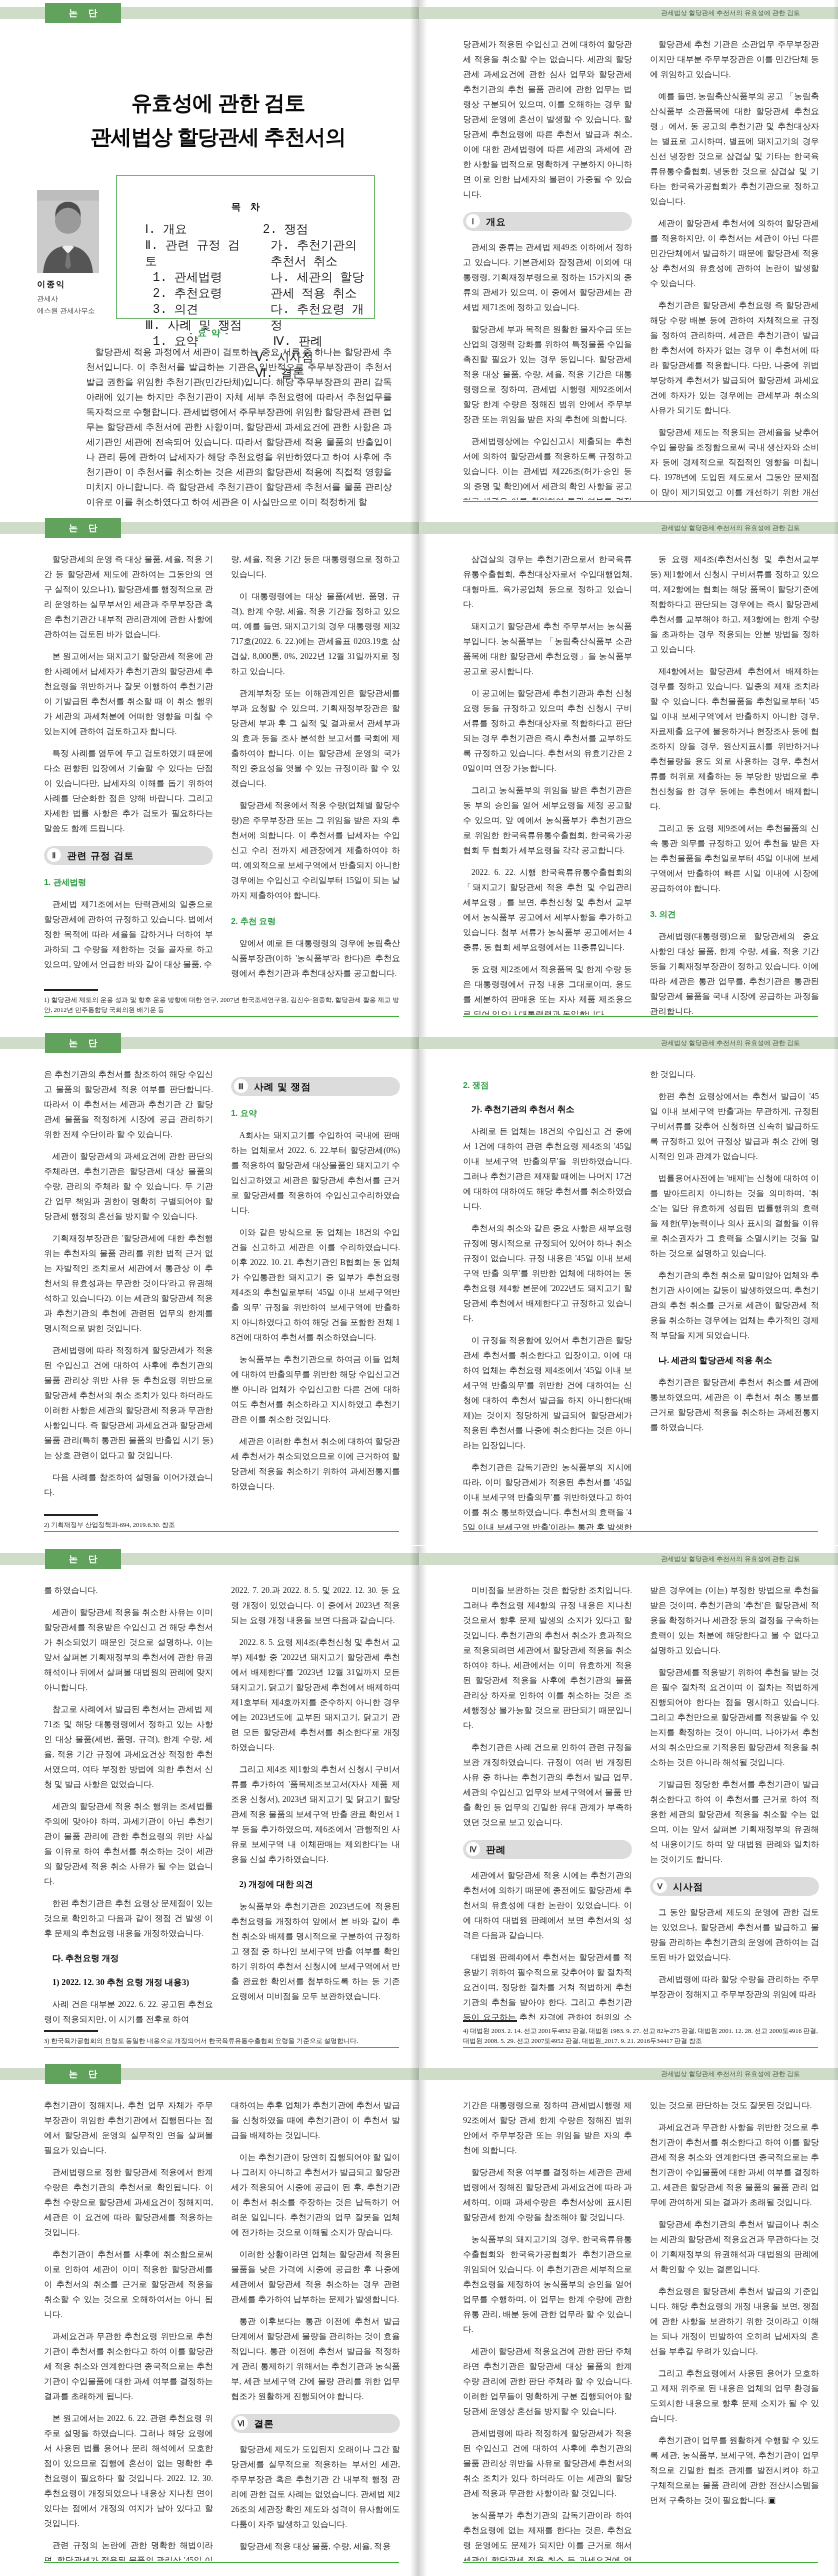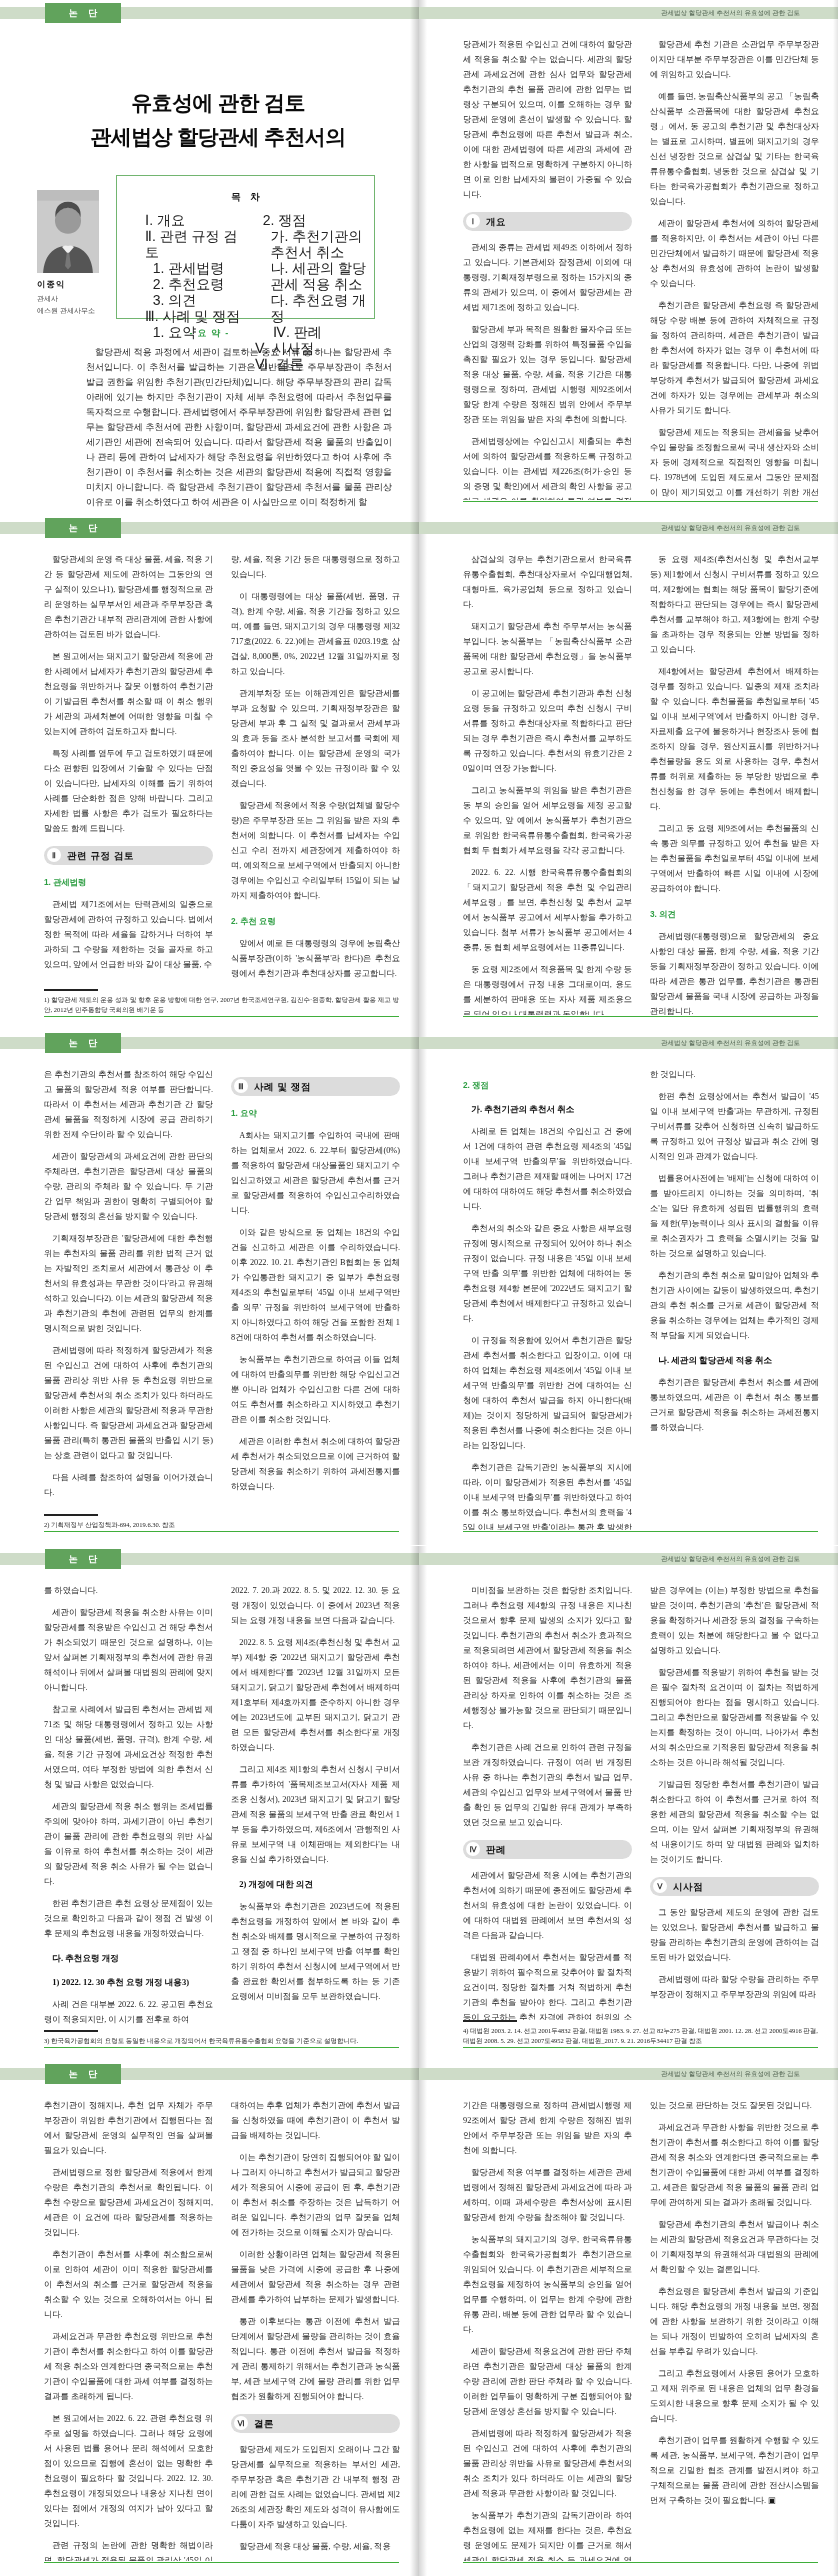--- a/index.html
+++ b/index.html
@@ -47,26 +47,26 @@
     font-family:"Liberation Sans",sans-serif;font-weight:800;font-size:21px;line-height:34px;
     color:#0b0b0b;letter-spacing:-0.6px;}
   .photo{position:absolute;left:37px;top:190px;width:62px;height:83px;background:#c9c9c9;overflow:hidden;}
   .aname{position:absolute;left:37px;top:279px;font-family:"Liberation Sans",sans-serif;
     font-weight:bold;font-size:8.3px;color:#111;letter-spacing:1.2px;}
   .arole{position:absolute;left:37px;top:294px;font-family:"Liberation Sans",sans-serif;
     font-size:7px;color:#3a3a3a;}
   .aaff{position:absolute;left:37px;top:306px;font-family:"Liberation Sans",sans-serif;
     font-size:7px;color:#3a3a3a;}
   .tocbox{position:absolute;left:116px;top:175px;width:257px;height:142px;background:#fff;}
-  .tochead{text-align:center;margin-top:15px;font-family:"Liberation Sans",sans-serif;
+  .tochead{text-align:center;margin-top:25px;font-family:"Liberation Sans",sans-serif;
     font-weight:bold;font-size:9.5px;letter-spacing:3.5px;text-indent:3.5px;color:#161616;}
   .toccols{display:flex;margin-top:8.3px;}
   .tocl{margin-left:28px;width:104px;}
   .tocr{margin-left:6px;width:112px;}
-  .titem{font-family:Liberation Sans, sans-serif;font-size:14px;color:#222;line-height:16px;}
+  .titem{font-family:Liberation Mono, monospace;font-size:12px;color:#222;line-height:16px;}
   .abshead{position:absolute;top:327px;left:0;right:0;text-align:center;
     font-family:"Liberation Sans",sans-serif;font-weight:bold;font-size:9px;letter-spacing:1.2px;}
   .abstract{position:absolute;top:345px;left:86px;width:306px;height:164px;overflow:hidden;
     font-size:9px;line-height:15px;text-align:justify;text-indent:1em;color:#1c1c1c;word-break:break-all;}
 </style>
 </head>
 <body>
 
 <div id="doc">
 

